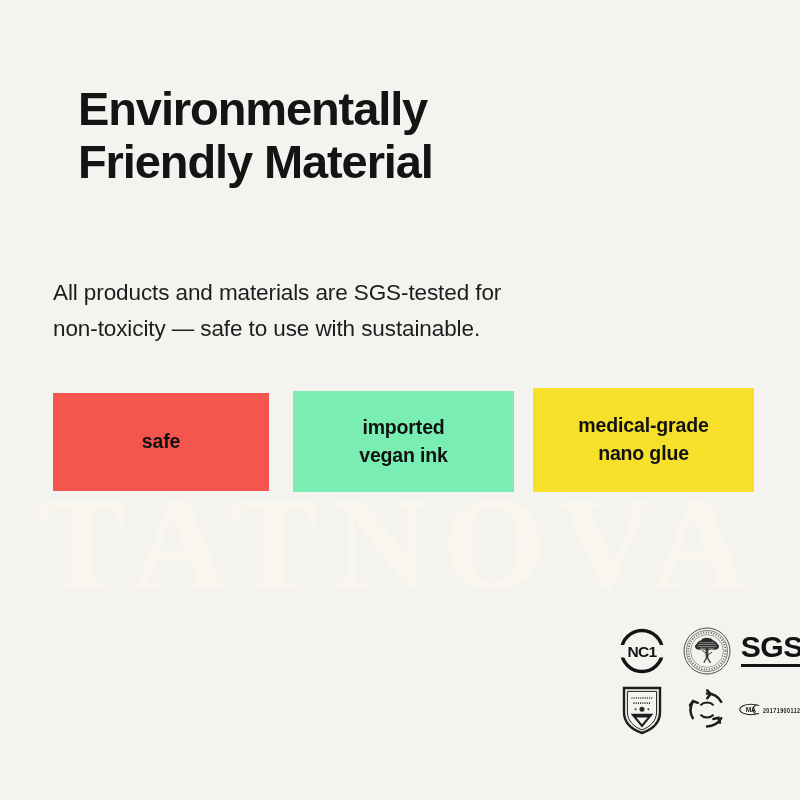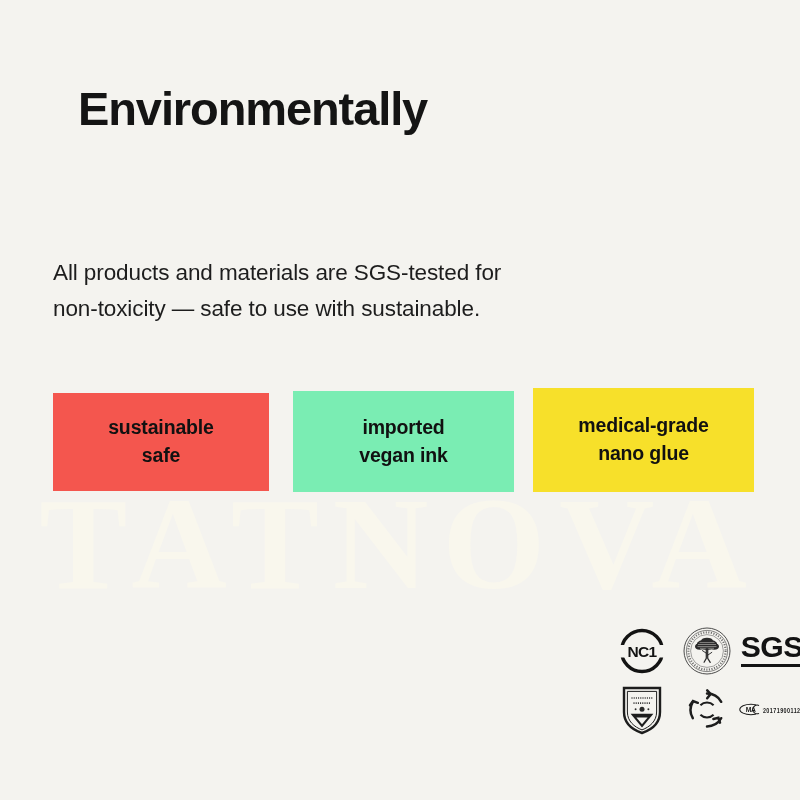--- a/index.html
+++ b/index.html
@@ -51,21 +51,21 @@
     letter-spacing: -1.1px;
     color: #141414;
     z-index: 2;
   }
   .headline .hl-line { display: block; }
 
   
   .subtitle {
     position: absolute;
     left: 53px;
-    top: 232px;
+    top: 252px;
     width: 620px;
     font-size: 22.5px;
     line-height: 1.62;
     font-weight: 400;
     color: #1d1d1d;
     letter-spacing: -0.1px;
     z-index: 2;
   }
   .subtitle .sub-line { display: block; }
 
@@ -153,31 +153,31 @@
 </style>
 </head>
 <body style="background: rgb(244, 243, 239);">
 
 <div class="page" style="background: rgb(244, 243, 239);">
 
   <div class="watermark" style="color: rgb(249, 247, 237);">TATNOVA</div>
 
   <h1 class="headline" style="color: rgb(20, 20, 20); margin-left: 25px;">
     <span class="hl-line">Environmentally</span>
+    <span class="hl-line">Friendly Material</span>
   </h1>
 
   <p class="subtitle" style="color: rgb(29, 29, 29);">
     <span class="sub-line">All products and materials are SGS-tested for</span>
     <span class="sub-line">non-toxicity — safe to use with sustainable.</span>
   </p>
 
   <div class="chips">
 
     <div class="chip chip-0" style="background: rgb(244, 86, 78); color: rgb(17, 17, 17);">
-      <span class="chip-line">sustainable</span>
       <span class="chip-line">safe</span>
     </div>
 
     <div class="chip chip-2" style="background: rgb(247, 224, 42); color: rgb(17, 17, 17);">
       <span class="chip-line">medical-grade</span>
       <span class="chip-line">nano glue</span>
     </div>
 
     <div class="chip chip-1" style="background: rgb(122, 237, 179); color: rgb(17, 17, 17);">
       <span class="chip-line">imported</span>

